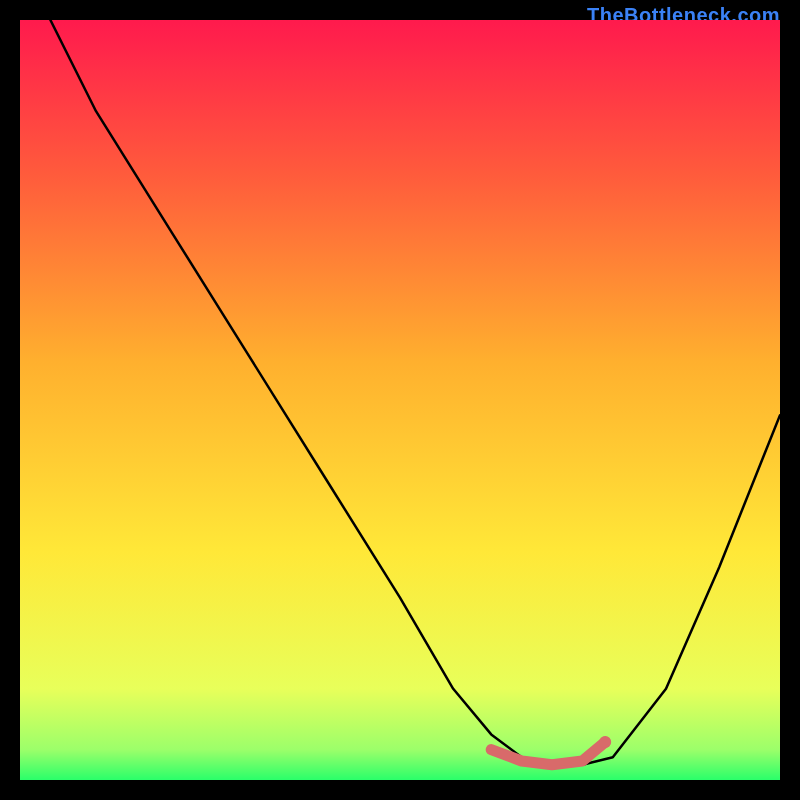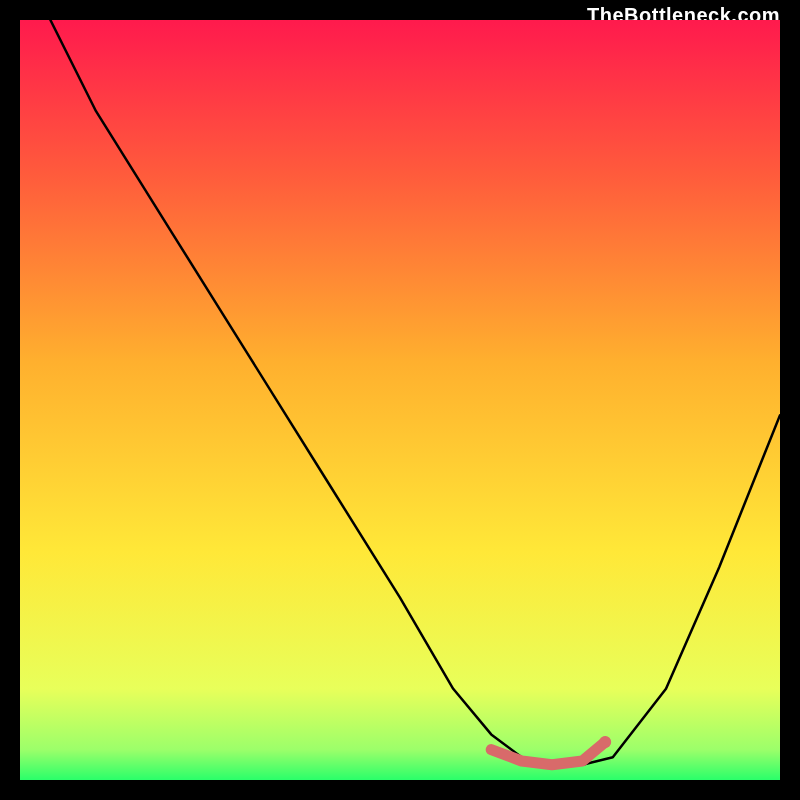--- a/index.html
+++ b/index.html
@@ -23,21 +23,21 @@
     width: 760px;
     height: 760px;
   }
   .watermark {
     position: absolute;
     top: 4px;
     right: 20px;
     font-family: Arial, Helvetica, sans-serif;
     font-size: 20px;
     font-weight: bold;
-    color: #ffffff;
+    color: #3b82f6;
     letter-spacing: 0.5px;
   }
   svg {
     display: block;
   }
 </style>
 </head>
 <body>
 
 <div class="chart-container">

